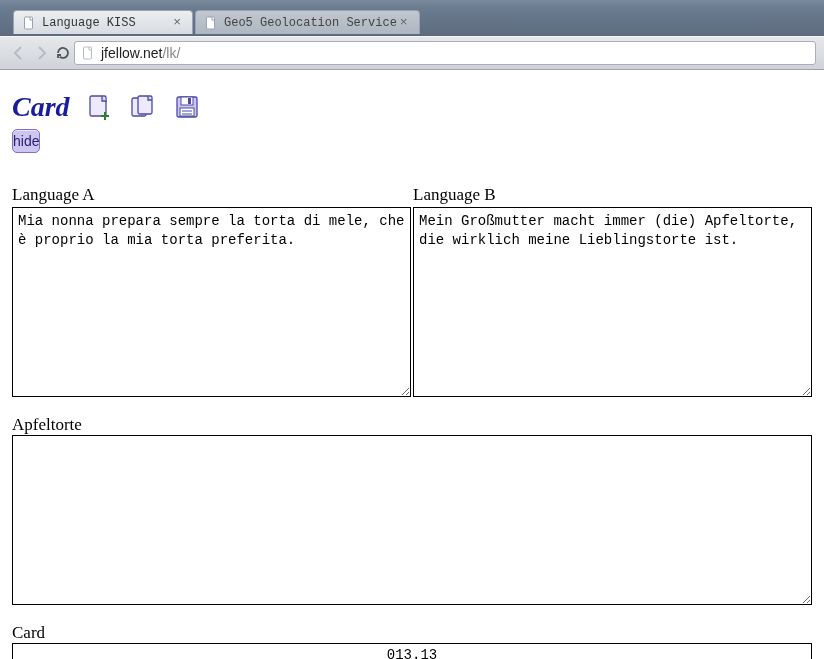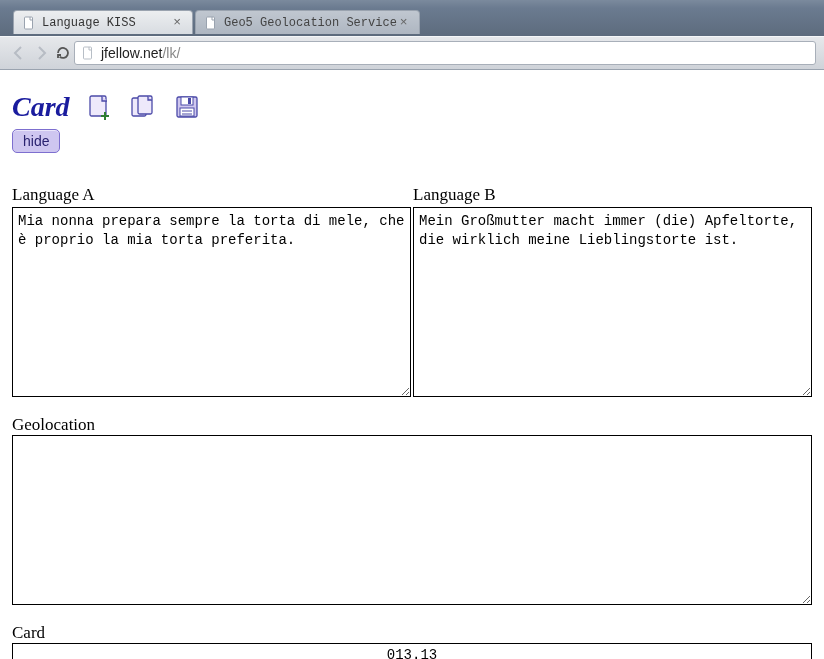--- a/index.html
+++ b/index.html
@@ -16,21 +16,21 @@
   .navbtn.enabled { color:#555; }
   .urlbar { flex:1; height:24px; background:#fff; border:1px solid #a8afb9; border-radius:3px; display:flex; align-items:center; padding:0 6px; font-size:14px; color:#333; font-family: Arial, sans-serif; }
   .urlbar .scheme-icon { width:14px; height:14px; margin-right:6px; opacity:.7; }
   .urlbar .host { color:#222; }
   .urlbar .path { color:#888; }
   
   .page { padding:8px 12px 12px 12px; }
   .titlebar { display:flex; align-items:center; gap:14px; margin-top:13px; }
   .card-title { font-family: Georgia, "Times New Roman", serif; font-size:28px; font-weight:bold; color:#1a1c9e; font-style:italic; }
   .iconbtn { width:30px; height:30px; display:inline-flex; align-items:center; justify-content:center; }
-  .hide-btn { display:inline-block; margin-top:6px; background:#cec6f0; border:1px solid #7d6fcf; border-radius:5px; padding:3px 10px; font-size:14px; color:#2a2370; box-shadow: inset 0 1px 0 #eae6fa; cursor:default; }
+  .hide-btn { display:inline-block; margin-top:6px; background:#cec6f0; border:1px solid #7d6fcf; border-radius:5px; padding:3px 0; font-size:14px; color:#2a2370; box-shadow: inset 0 1px 0 #eae6fa; cursor:default; }
   .field-row { display:flex; gap:2px; margin-top:32px; }
   .field { flex:1; display:flex; flex-direction:column; }
   .lbl { font-family: Georgia, "Times New Roman", serif; font-size:17px; color:#000; margin-bottom:2px; }
   textarea { width:100%; resize:none; border:1px solid #000; padding:4px 5px; font-family: "Courier New", monospace; font-size:14px; line-height:1.35; color:#000; }
   .ta-lang { height:190px; }
   .exp-wrap { margin-top:18px; }
   .ta-exp { height:170px; font-family: Georgia, serif; font-size:14px; }
   .tags-wrap { margin-top:14px; }
   .tags-input { width:100%; border:1px solid #000; padding:3px 6px; font-family: "Courier New", monospace; font-size:14px;text-align:center; }
   textarea { resize: both; }
@@ -139,21 +139,21 @@
       <span class="lbl">Language A</span>
       <textarea class="ta-lang" style="">Mia nonna prepara sempre la torta di mele, che è proprio la mia torta preferita.</textarea>
     </div>
     <div class="field">
       <span class="lbl">Language B</span>
       <textarea class="ta-lang" style="">Mein Großmutter macht immer (die) Apfeltorte, die wirklich meine Lieblingstorte ist.</textarea>
     </div>
   </div>
 
   <div class="exp-wrap">
-    <span class="lbl">Geolocation</span>
+    <span class="lbl">Apfeltorte</span>
     <textarea class="ta-exp" style=""></textarea>
   </div>
 
   <div class="tags-wrap">
     <span class="lbl">Card</span>
     <input class="tags-input" value="013.13" style="">
   </div>
 
 </div>
 

